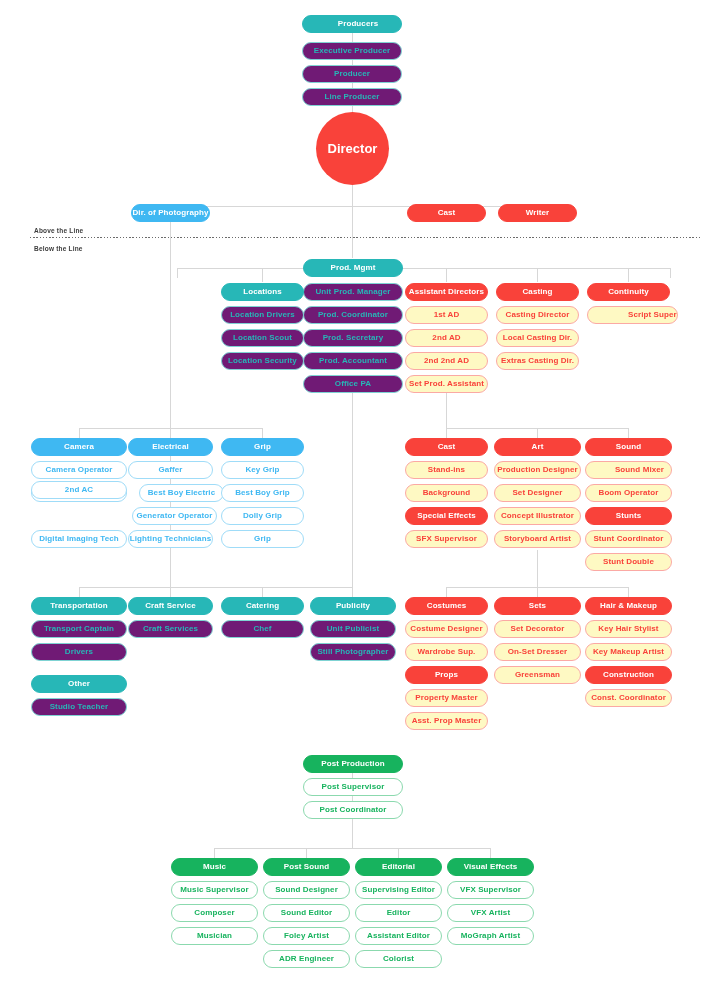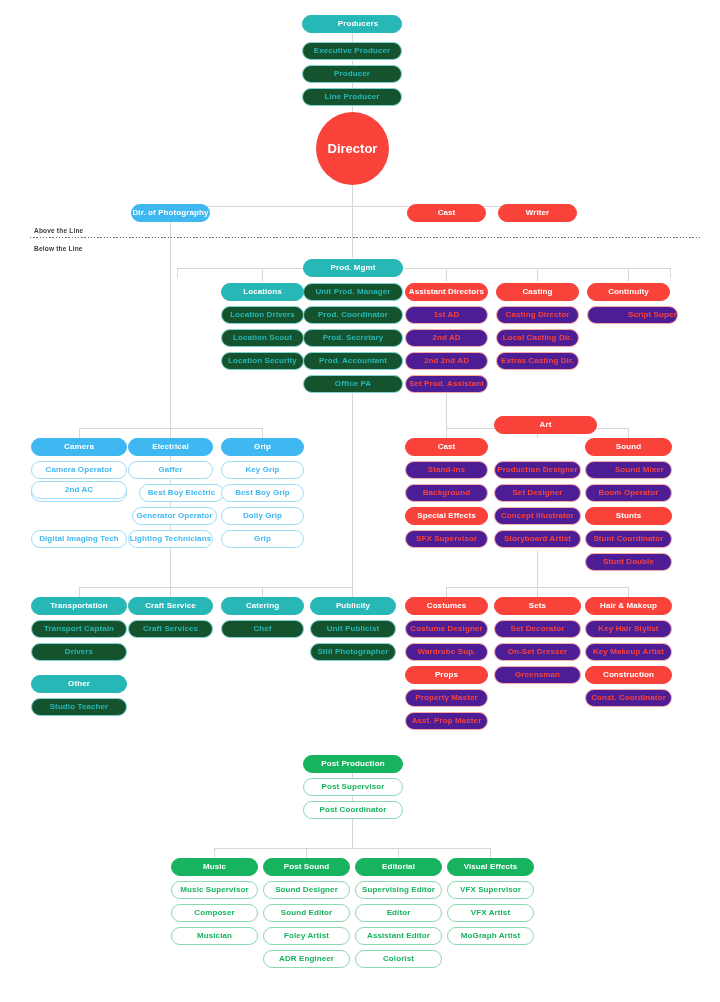--- a/index.html
+++ b/index.html
@@ -8,27 +8,27 @@
   #stage{position:absolute;left:0;top:0;width:720px;height:1002px;}
   svg#wires{position:absolute;left:0;top:0;width:720px;height:1002px;}
 
   .node{position:absolute;box-sizing:border-box;height:18px;line-height:16px;
         border-radius:9px;text-align:center;font-size:8px;font-weight:bold;
         letter-spacing:.1px;white-space:nowrap;overflow:hidden;border:1px solid transparent;}
   .w100{width:100px;}
 
   
   .t-head{background:#27b7b7;color:#ffffff;border-color:#27b7b7;}
-  .t-sub {background:#14532d;color:#27b7b7;border-color:#7fd3d3;}
+  .t-sub {background:#701a75;color:#27b7b7;border-color:#7fd3d3;}
   
   .b-head{background:#3fb8f2;color:#ffffff;border-color:#3fb8f2;}
   .b-sub {background:#ffffff;color:#3fb8f2;border-color:#9fdcf8;}
   
   .r-head{background:#f9423a;color:#ffffff;border-color:#f9423a;}
-  .r-sub {background:#4c1d95;color:#f9423a;border-color:#fba9a4;}
+  .r-sub {background:#fef9c3;color:#f9423a;border-color:#fba9a4;}
   
   .g-head{background:#17b35e;color:#ffffff;border-color:#17b35e;}
   .g-sub {background:#ffffff;color:#17b35e;border-color:#8bd9ae;}
 
   .director{position:absolute;left:316px;top:112px;width:73px;height:73px;
             border-radius:50%;background:#f9423a;color:#fff;font-size:13px;
             font-weight:bold;display:flex;align-items:center;justify-content:center;}
 
   .divlabel{position:absolute;font-size:6.5px;color:#3c3c3c;font-weight:bold;
             letter-spacing:.2px;white-space:nowrap;}
@@ -161,21 +161,21 @@
   <div class="node b-sub" style="left:221px;top:484px;width:83px;">Best Boy Grip</div>
   <div class="node b-sub" style="left:221px;top:507px;width:83px;">Dolly Grip</div>
   <div class="node b-sub" style="left:221px;top:530px;width:83px;">Grip</div>
 
   <div class="node r-head" style="left:405px;top:438px;width:83px;">Cast</div>
   <div class="node r-sub" style="left:405px;top:461px;width:83px;">Stand-ins</div>
   <div class="node r-sub" style="left:405px;top:484px;width:83px;">Background</div>
   <div class="node r-head" style="left:405px;top:507px;width:83px;">Special Effects</div>
   <div class="node r-sub" style="left:405px;top:530px;width:83px;">SFX Supervisor</div>
 
-  <div class="node r-head" style="left:494px;top:416px;width:103px;">Art</div>
+  <div class="node r-head" style="left:494px;top:438px;width:87px;">Art</div>
   <div class="node r-sub" style="left:494px;top:461px;width:87px;">Production Designer</div>
   <div class="node r-sub" style="left:494px;top:484px;width:87px;">Set Designer</div>
   <div class="node r-sub" style="left:494px;top:507px;width:87px;">Concept Illustrator</div>
   <div class="node r-sub" style="left:494px;top:530px;width:87px;">Storyboard Artist</div>
 
   <div class="node r-head" style="left:585px;top:438px;width:87px;">Sound</div>
   <div class="node r-sub" style="left:585px;top:461px;width:87px;padding-left:22px;">Sound Mixer</div>
   <div class="node r-sub" style="left:585px;top:484px;width:87px;">Boom Operator</div>
   <div class="node r-head" style="left:585px;top:507px;width:87px;">Stunts</div>
   <div class="node r-sub" style="left:585px;top:530px;width:87px;">Stunt Coordinator</div>

